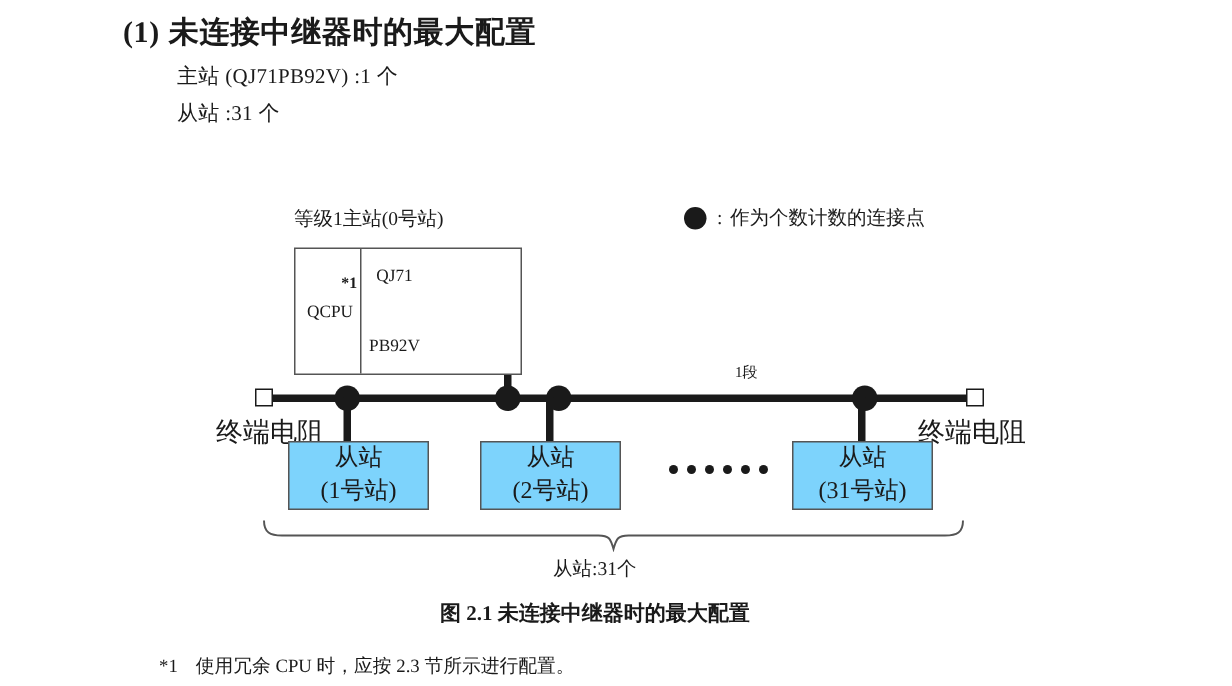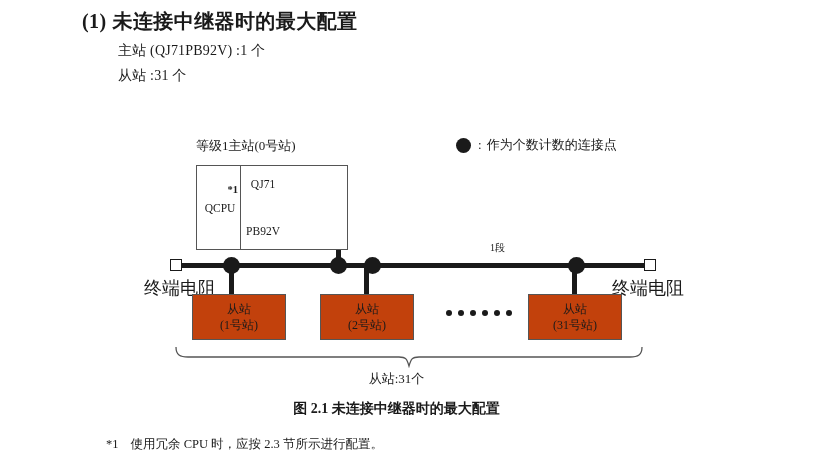--- a/index.html
+++ b/index.html
@@ -107,24 +107,24 @@
     width:5px;background:#1a1a1a;
   }
   .drop-down{top:265px;height:31px;}
   #drop-up{left:336px;top:250px;height:18px;width:5px;background:#1a1a1a;}
 
   
   .slave-box{
     top:294px;width:94px;height:46px;
     border:1.3px solid #555;
     box-sizing:border-box;
-    background:#c2410c;
+    background:#7dd3fc;
     display:flex;flex-direction:column;
     align-items:center;justify-content:center;
-    font-size:12px;line-height:1.35;
+    font-size:16px;line-height:1.35;
   }
   #slave1{left:192px;}
   #slave2{left:320px;}
   #slave31{left:528px;}
 
   #ellipsis{
     left:446px;top:310px;
     display:flex;gap:6px;align-items:center;
   }
   #ellipsis span{

